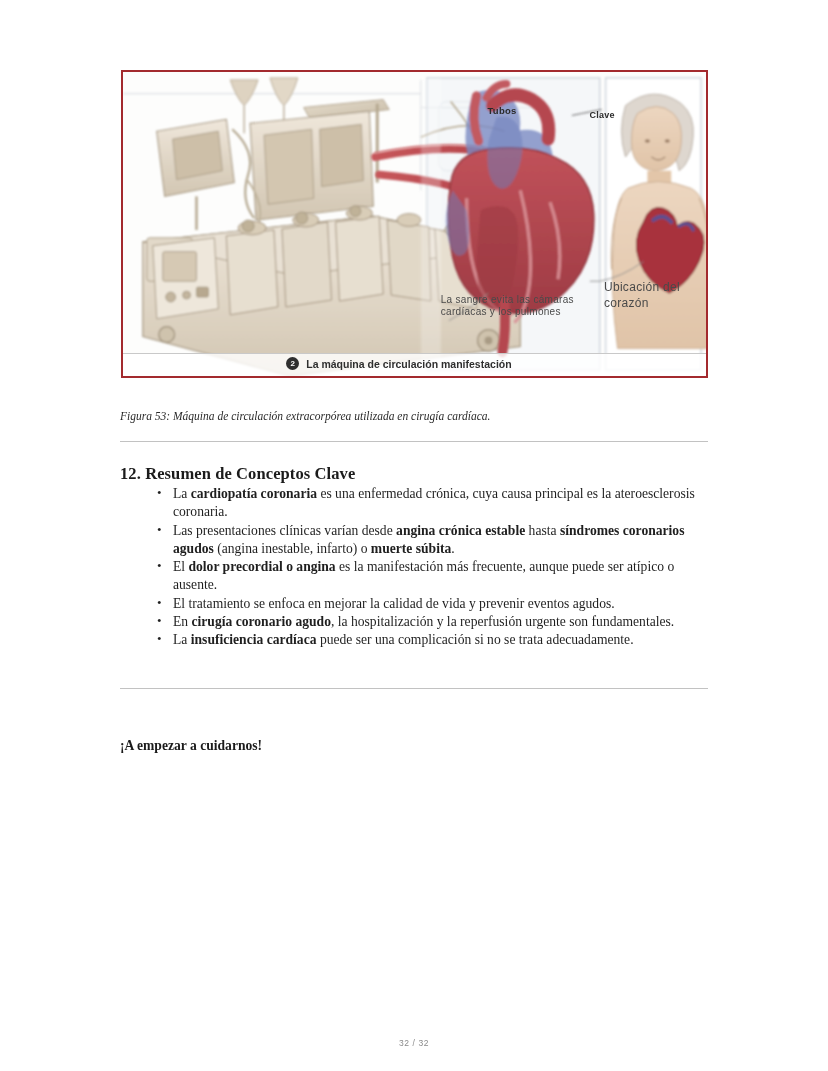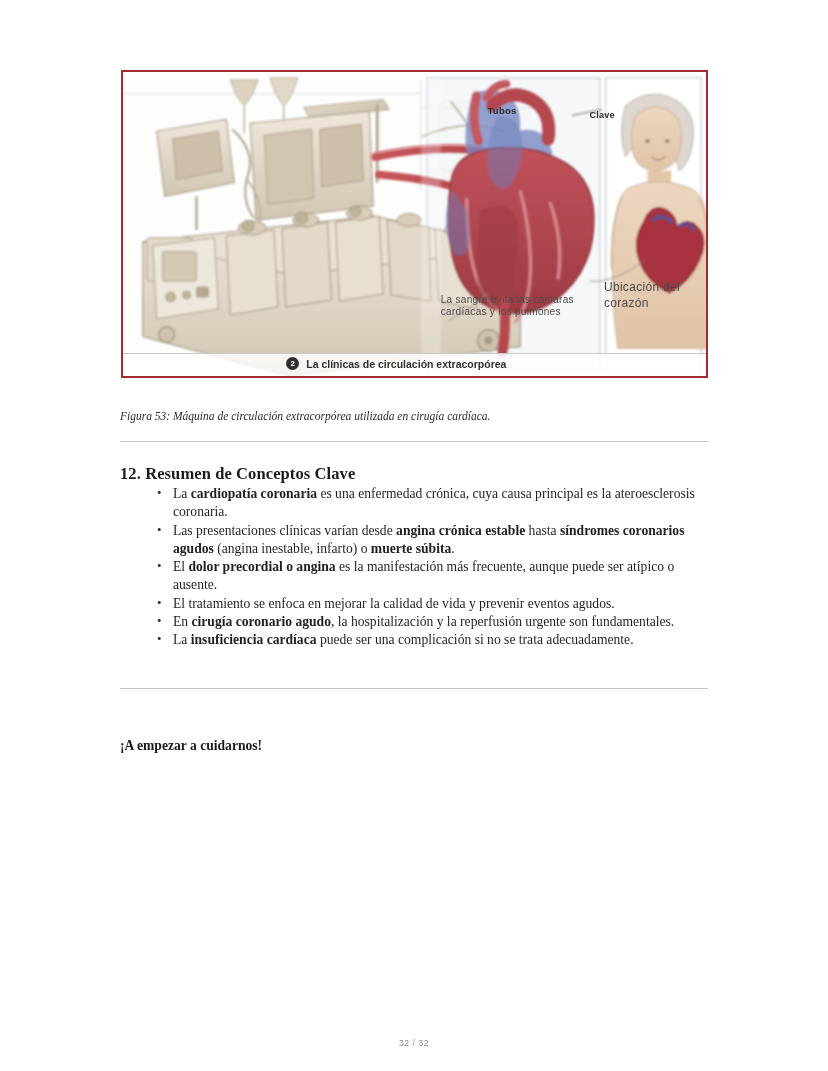--- a/index.html
+++ b/index.html
@@ -403,21 +403,21 @@
     </svg>
 
     <div class="fig-label lbl-tubos">Tubos</div>
     <div class="fig-label lbl-aorta">Clave</div>
     <div class="fig-label lbl-sangre">La sangre evita las cámaras cardíacas y los pulmones</div>
     <div class="fig-label lbl-ubicacion">Ubicación del corazón</div>
 
     <div class="fig-banner">
       <div class="fig-banner-inner">
         <span class="fig-banner-num">2</span>
-        <span class="fig-banner-text">La clínicas de circulación extracorpórea</span>
+        <span class="fig-banner-text">La máquina de circulación manifestación</span>
       </div>
     </div>
   </div>
 
   <div class="fig-caption">Figura 53: Máquina de circulación extracorpórea utilizada en cirugía cardíaca.</div>
 
   <div class="rule rule-1"></div>
 
   <h2 class="section-heading">12. Resumen de Conceptos Clave</h2>
 

